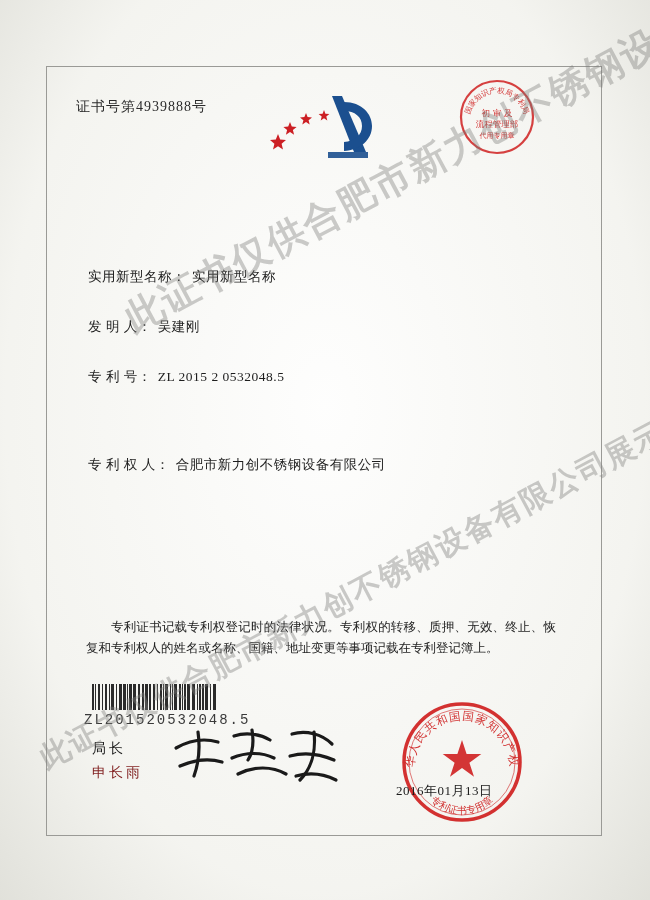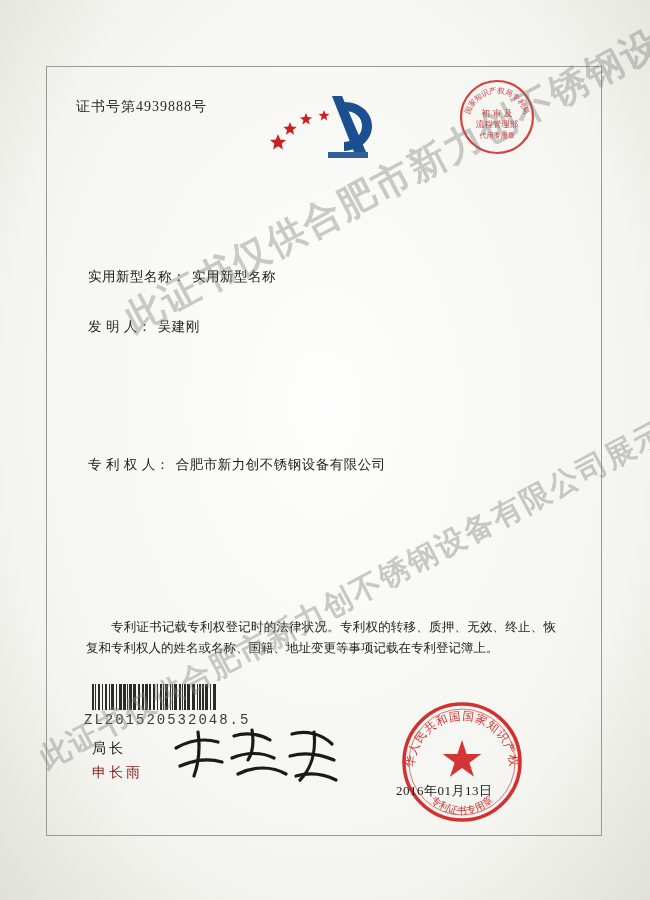--- a/index.html
+++ b/index.html
@@ -262,20 +262,23 @@
     <text x="39" y="49" font-size="8.5" fill="#cf2020" text-anchor="middle" opacity="0.9" font-family="DejaVu Sans, sans-serif">流程管理部</text>
     <text x="39" y="60" font-size="7" fill="#cf2020" text-anchor="middle" opacity="0.9" font-family="DejaVu Sans, sans-serif">代用专用章</text>
   </svg>
 
 
   <div class="field" id="f0">
     <span class="lbl">实用新型名称：</span><span class="val">实用新型名称</span>
   </div>
   <div class="field" id="f1">
     <span class="lbl">发 明 人：</span><span class="val">吴建刚</span>
+  </div>
+  <div class="field" id="f2">
+    <span class="lbl">专 利 号：</span><span class="val">ZL 2015 2 0532048.5</span>
   </div>
   <div class="field" id="f4">
     <span class="lbl">专 利 权 人：</span><span class="val">合肥市新力创不锈钢设备有限公司</span>
   </div>
 
   <div class="para" id="p2">专利证书记载专利权登记时的法律状况。专利权的转移、质押、无效、终止、恢复和专利权人的姓名或名称、国籍、地址变更等事项记载在专利登记簿上。</div>
 
   <div id="barcode">
       <div class="bar" style="left: 0px; width: 2px;"></div>
       <div class="bar" style="left: 3px; width: 1px;"></div>

